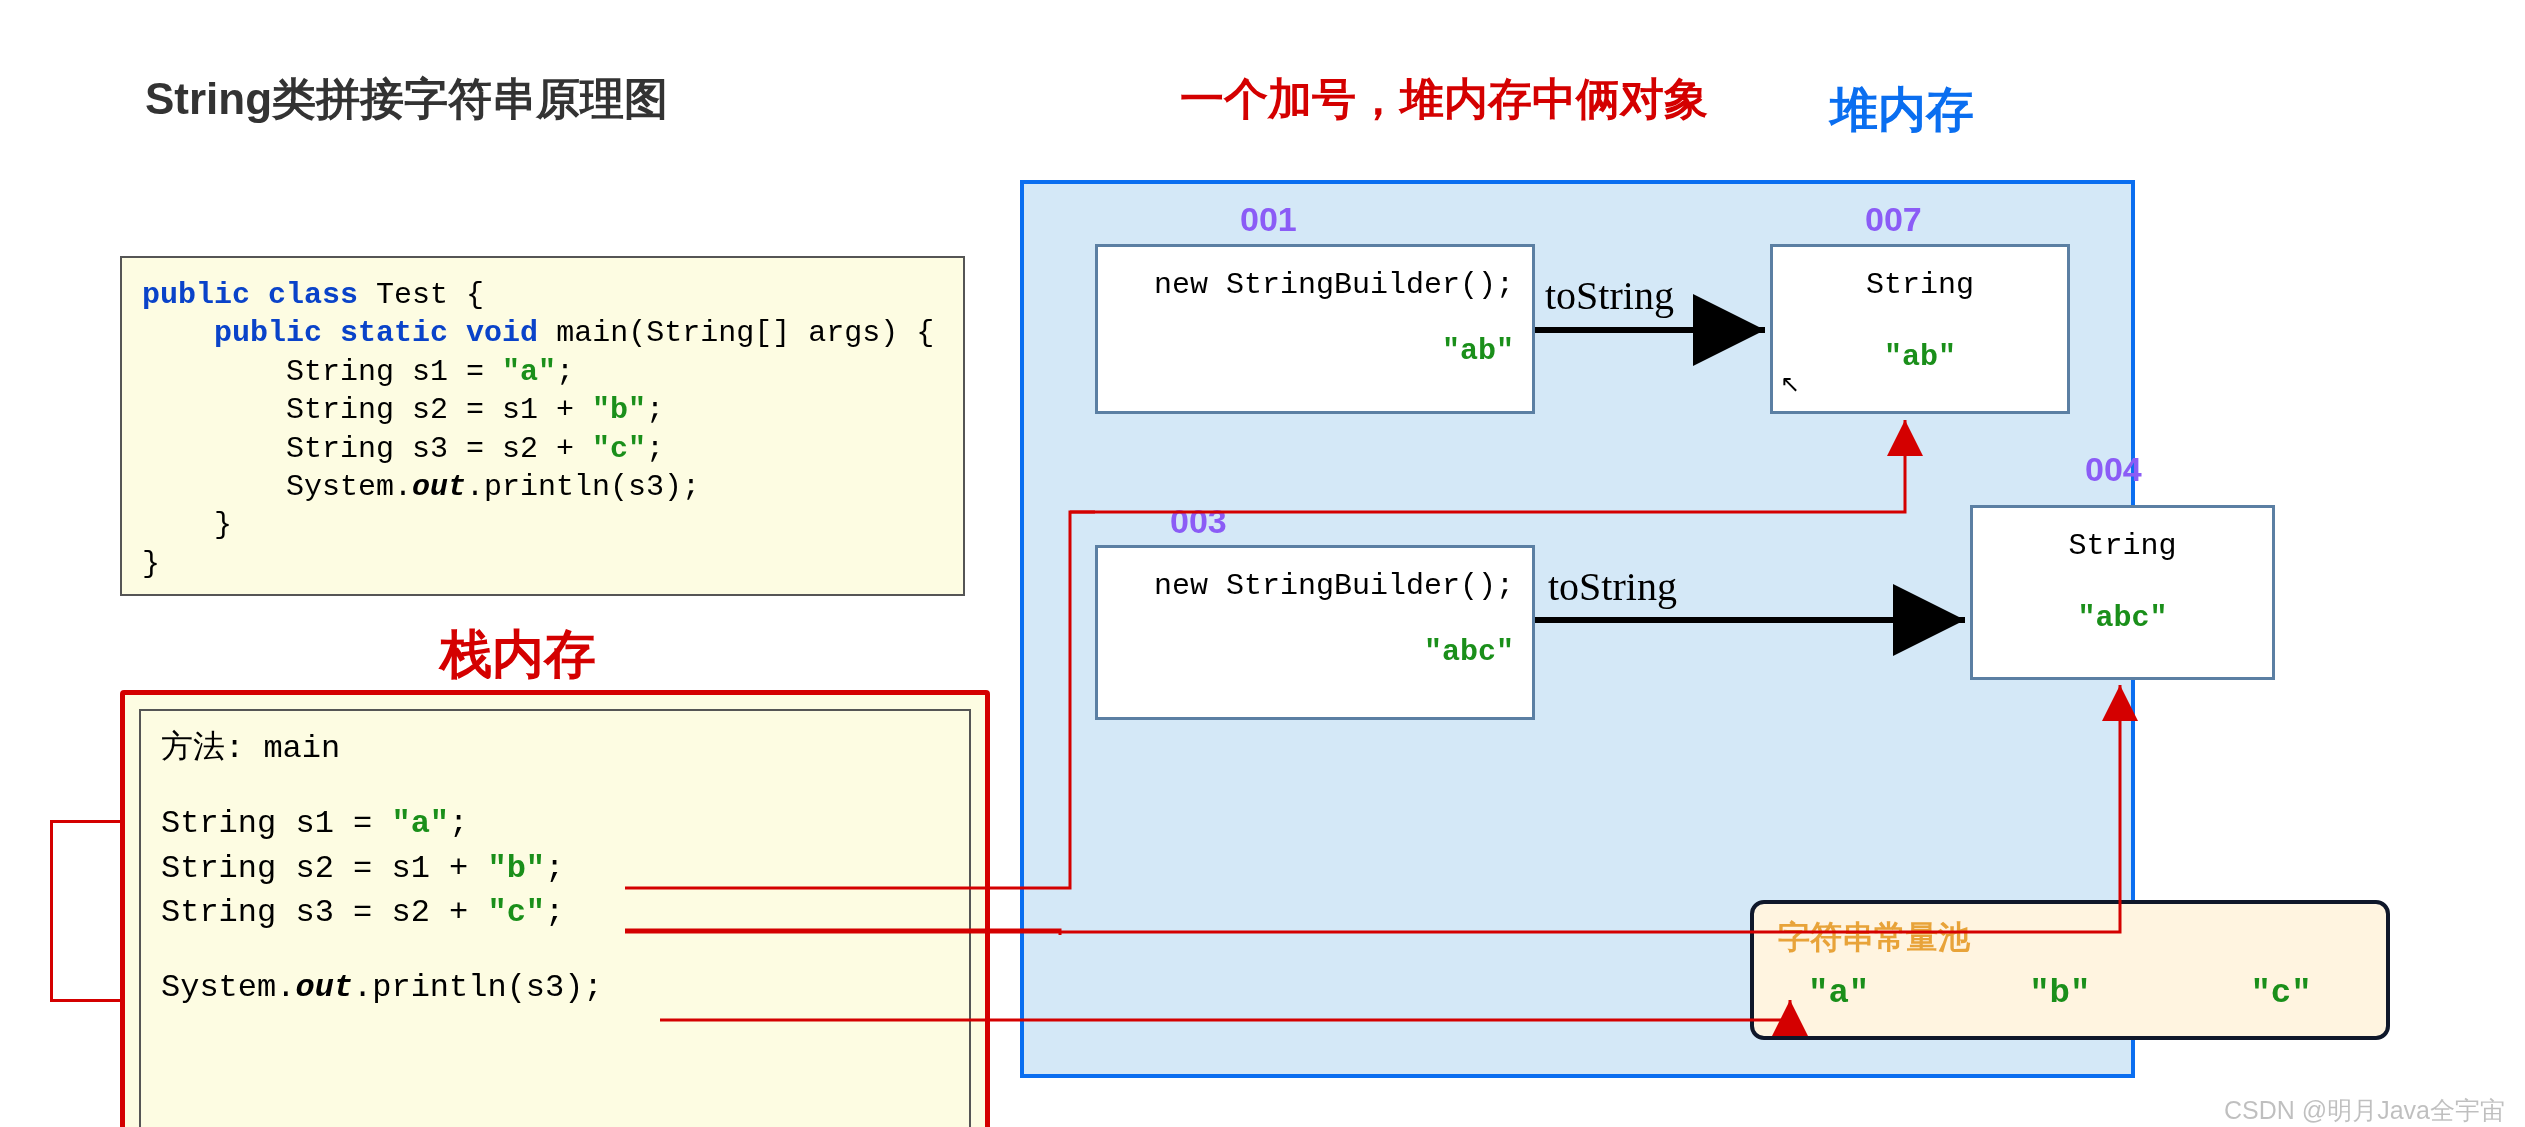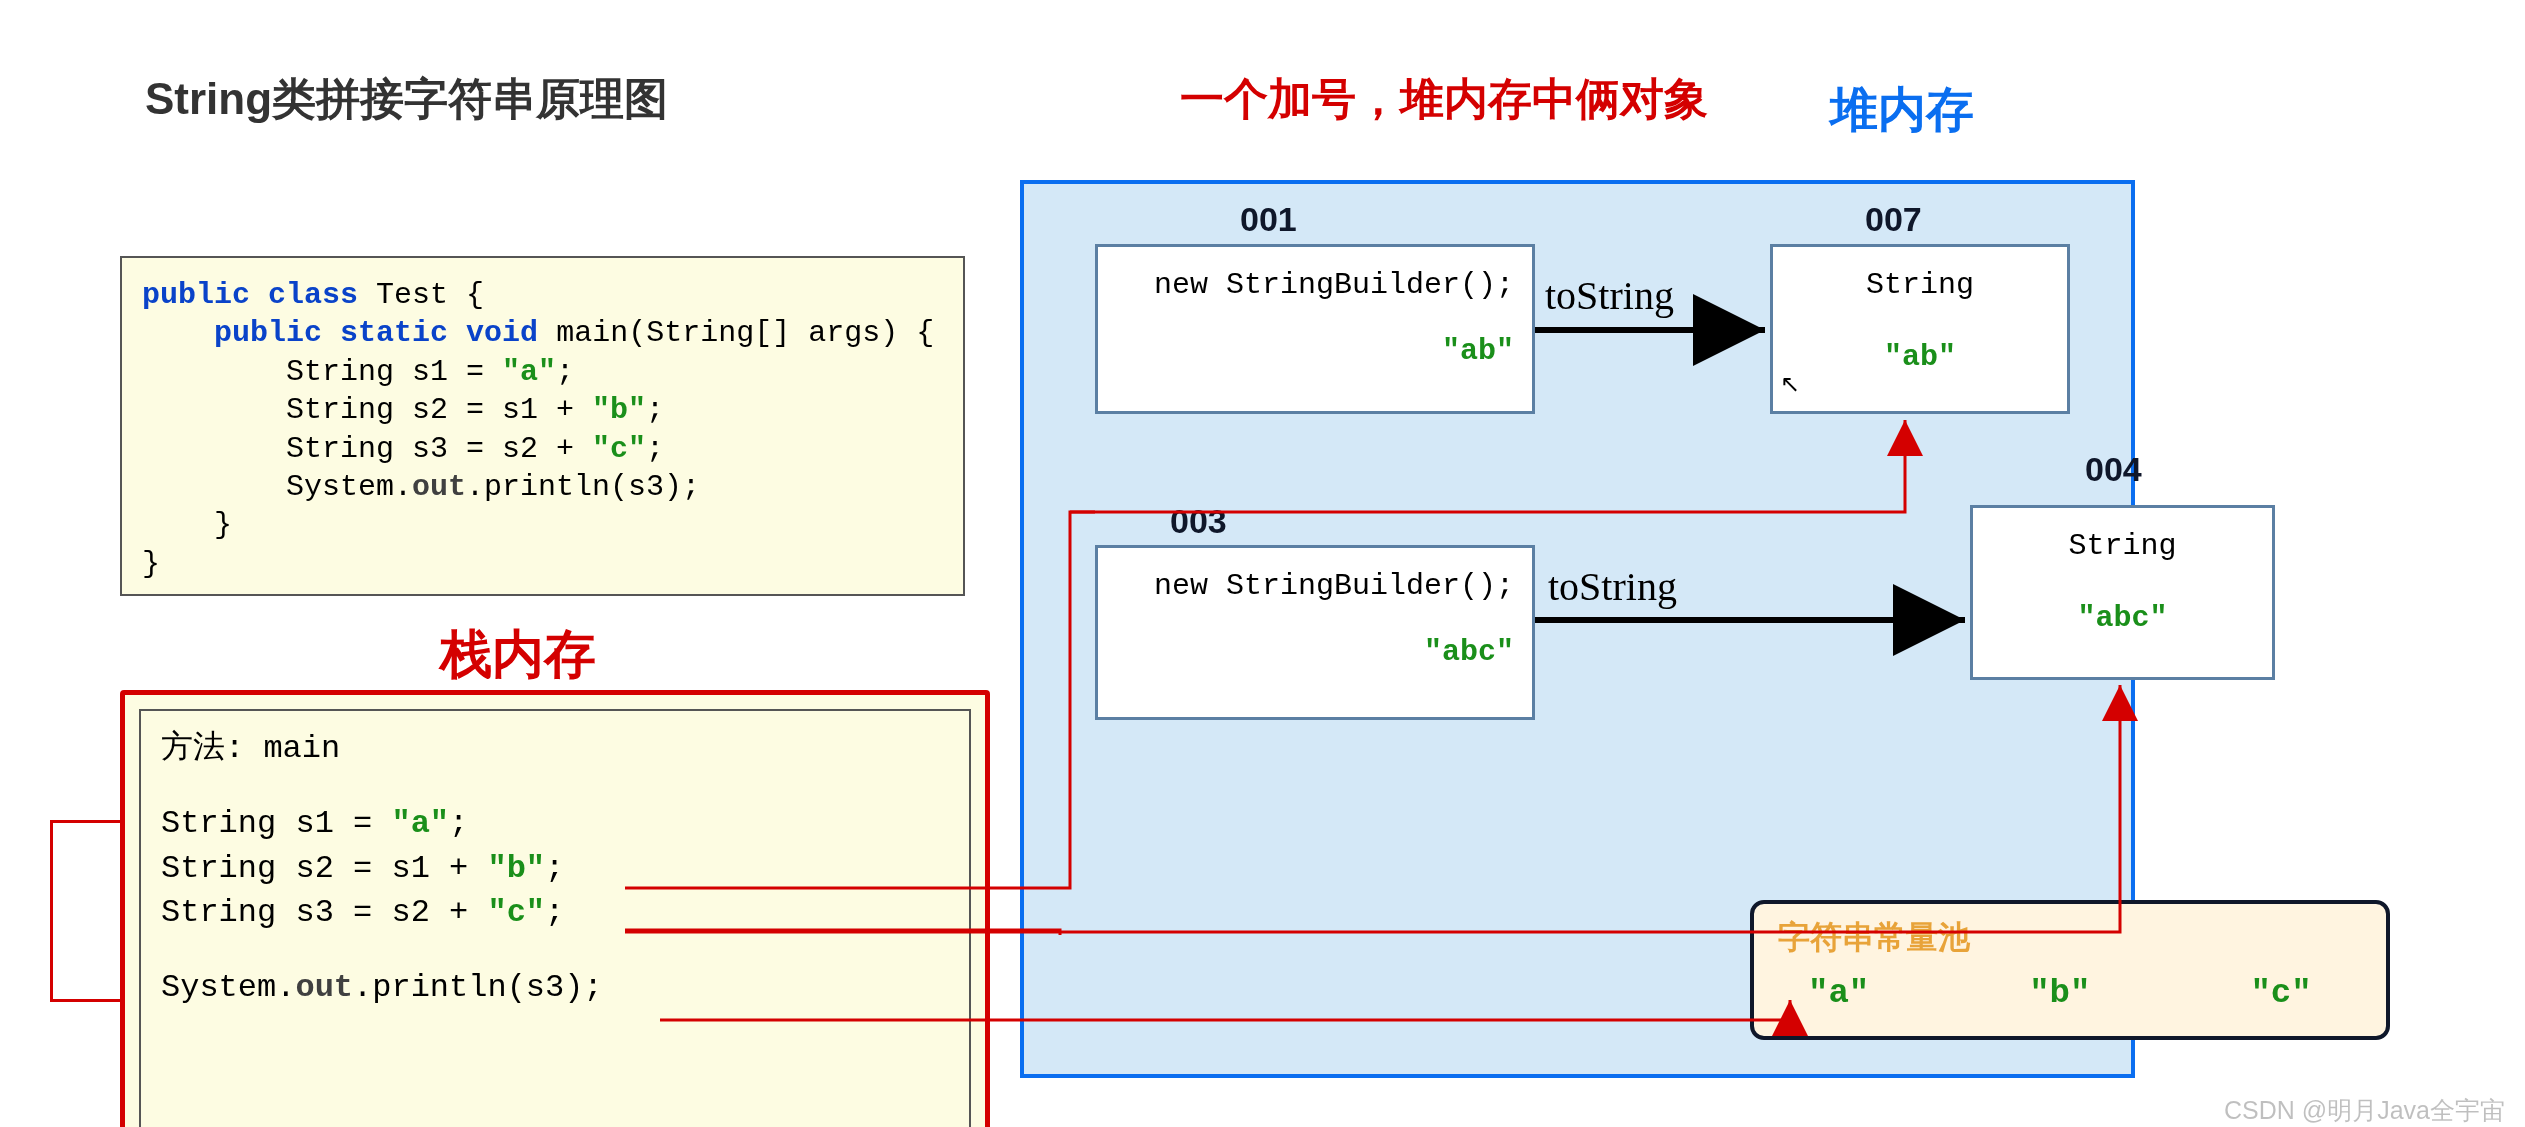--- a/index.html
+++ b/index.html
@@ -39,21 +39,21 @@
     border: 2px solid #555;
     padding: 18px 20px;
   }
   .code-box pre {
     font-family: Consolas, "Courier New", monospace;
     font-size: 30px;
     line-height: 1.28;
     white-space: pre;
   }
   .kw-blue { color: #0a43c9; font-weight: bold; }
-  .kw-green { color: #404040; font-weight: bold; margin-top: 41px; }
+  .kw-green { color: #000000; font-style: italic; font-weight: bold; margin-top: 41px; }
   .kw-str { color: #1a8f1a; font-weight: bold; }
 
   
   .stack-title {
     position: absolute;
     left: 440px; top: 620px;
     font-size: 52px; font-weight: bold; color: #d40000;
   }
 
   
@@ -82,21 +82,21 @@
     position: absolute;
     left: 1020px; top: 180px;
     width: 1115px; height: 898px;
     background: #d4e8f7;
     border: 4px solid #0a6ef0;
   }
 
   
   .addr-label {
     position: absolute;
-    font-size: 34px; font-weight: bold; color: #0f172a;
+    font-size: 34px; font-weight: bold; color: #8b5cf6;
   }
   .addr-001 { left: 1240px; top: 200px; }
   .addr-002 { left: 1865px; top: 200px; }
   .addr-003 { left: 1170px; top: 488px; margin-top: 14px; }
   .addr-004 { left: 2085px; top: 450px; }
 
   
   .obj-box {
     position: absolute;
     background: #fff;

